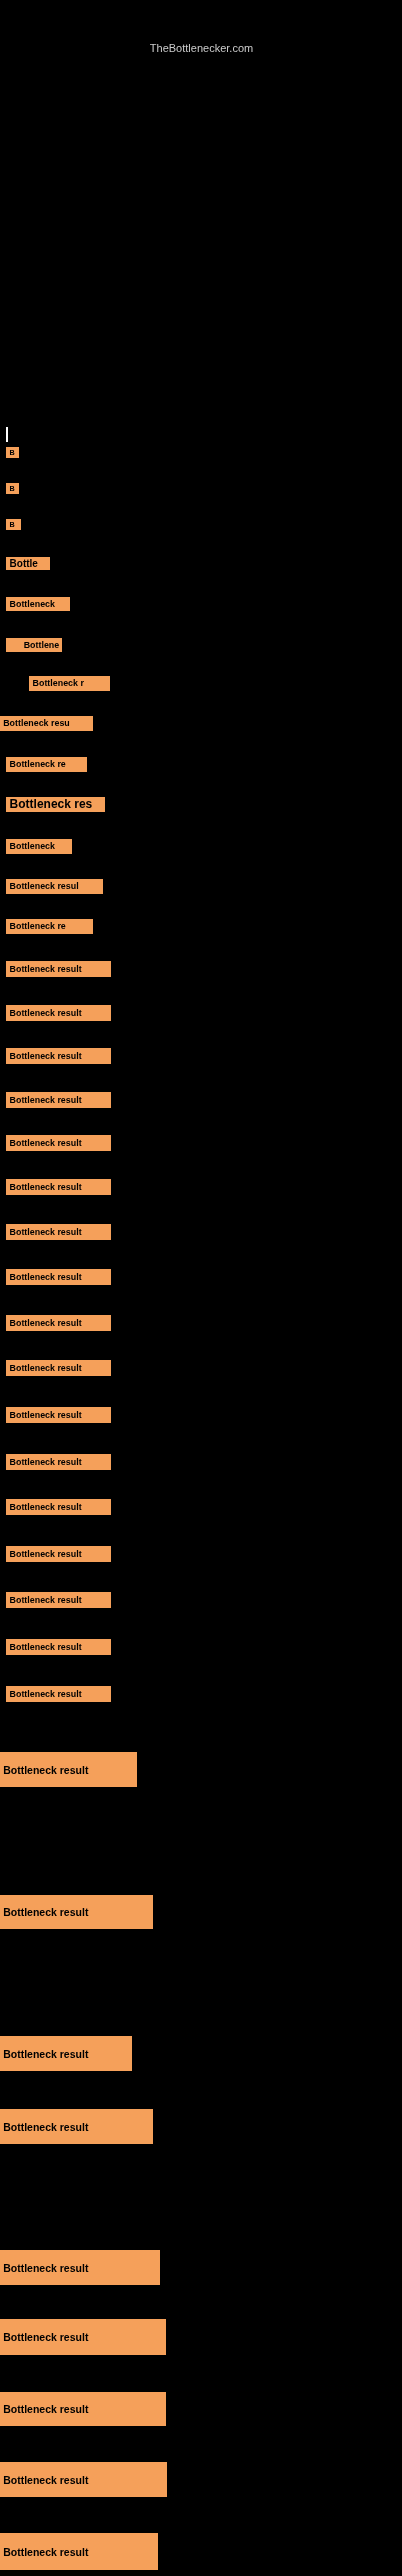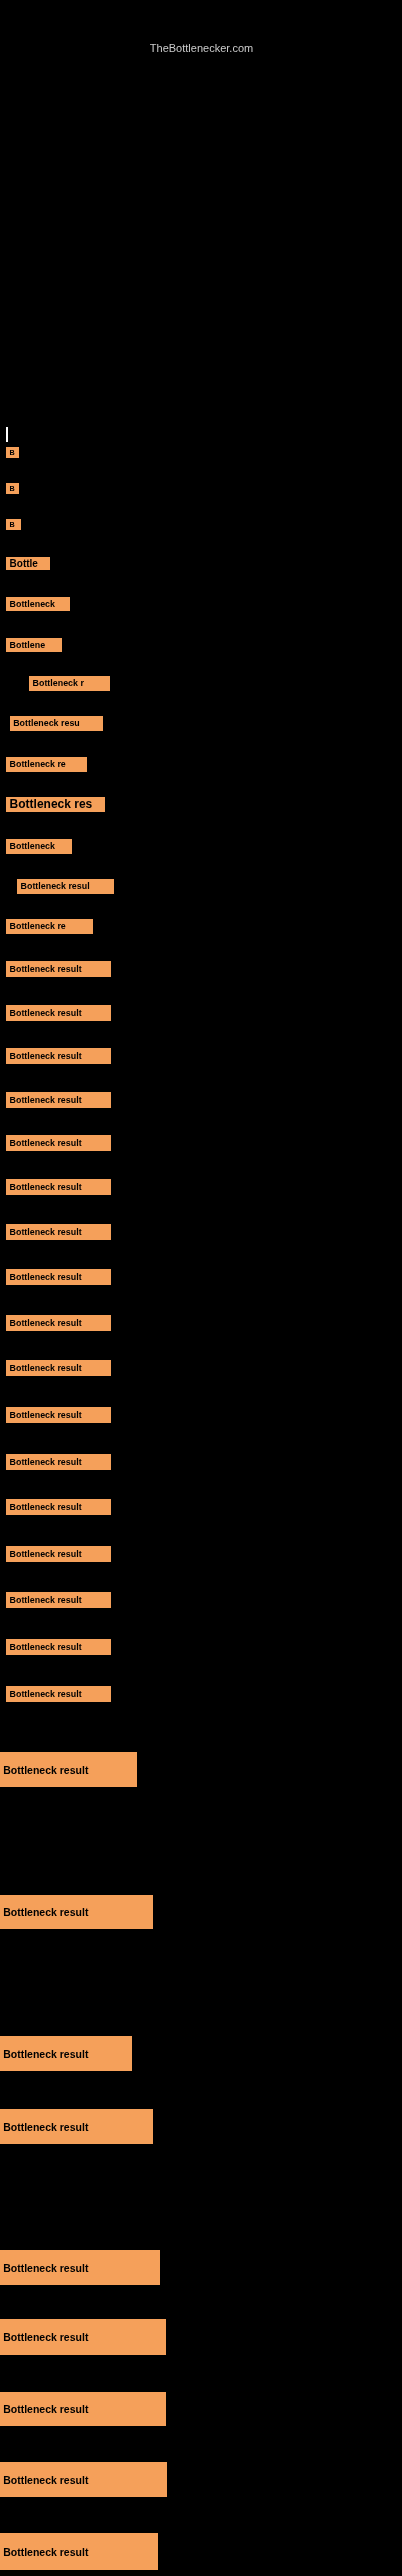--- a/index.html
+++ b/index.html
@@ -60,39 +60,39 @@
     </div>
     <div class="bottleneck-bar" style="top: 519px; left: 6.4px; width: 14.5px; height: 11.3px; font-size: 7.2px;">
       <span>B</span>
     </div>
     <div class="bottleneck-bar" style="top: 557px; left: 6.4px; width: 44px; height: 13px; font-size: 10px;">
       <span>Bottle</span>
     </div>
     <div class="bottleneck-bar" style="top: 597px; left: 6.4px; width: 64px; height: 13.7px; font-size: 8.9px;">
       <span>Bottleneck</span>
     </div>
-    <div class="bottleneck-bar" style="top: 638px; left: 6.4px; width: 56px; height: 13.7px; font-size: 8.9px;">
+    <div class="bottleneck-bar" style="top: 638px; left: 6.4px; width: 56px; height: 13.7px; font-size: 8.9px; justify-content: flex-end;">
       <span>Bottlene</span>
     </div>
     <div class="bottleneck-bar" style="top: 676px; left: 6.4px; width: 81px; height: 14.5px; font-size: 8.9px; margin-left: 23px;">
       <span>Bottleneck r</span>
     </div>
-    <div class="bottleneck-bar" style="top: 716px; left: 10px; width: 93px; height: 14.5px; font-size: 8.9px;">
+    <div class="bottleneck-bar" style="top: 716px; left: 0; width: 93px; height: 14.5px; font-size: 8.9px;">
       <span>Bottleneck resu</span>
     </div>
     <div class="bottleneck-bar" style="top: 757px; left: 6.4px; width: 81px; height: 14.5px; font-size: 8.9px;">
       <span>Bottleneck re</span>
     </div>
     <div class="bottleneck-bar" style="top: 797px; left: 6.4px; width: 99px; height: 14.5px; font-size: 12px;">
       <span>Bottleneck res</span>
     </div>
     <div class="bottleneck-bar" style="top: 839px; left: 6.4px; width: 66px; height: 14.5px; font-size: 8.9px;">
       <span>Bottleneck</span>
     </div>
-    <div class="bottleneck-bar" style="top: 879px; left: 6.4px; width: 97px; height: 14.5px; font-size: 8.9px; margin-left: 11px;">
+    <div class="bottleneck-bar" style="top: 879px; left: 6.4px; width: 97px; height: 14.5px; font-size: 8.9px;">
       <span>Bottleneck resul</span>
     </div>
     <div class="bottleneck-bar" style="top: 919px; left: 6.4px; width: 87px; height: 14.5px; font-size: 8.9px;">
       <span>Bottleneck re</span>
     </div>
     <div class="bottleneck-bar" style="top: 961px; left: 6.4px; width: 105px; height: 16px; font-size: 8.9px;">
       <span>Bottleneck result</span>
     </div>
     <div class="bottleneck-bar" style="top: 1005px; left: 6.4px; width: 105px; height: 16px; font-size: 8.9px;">
       <span>Bottleneck result</span>

